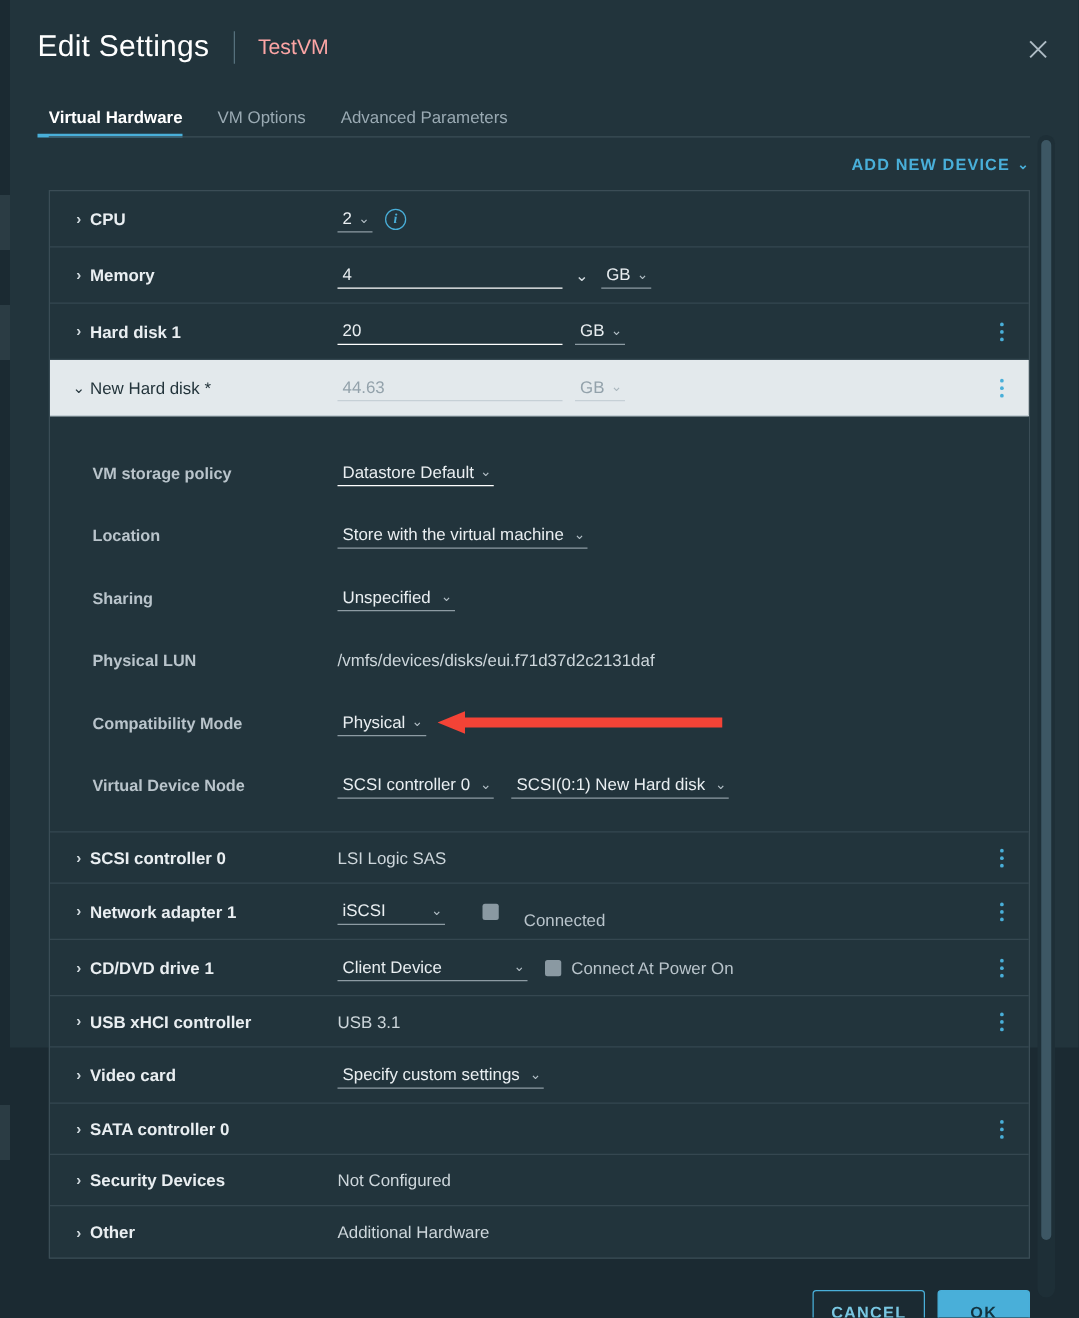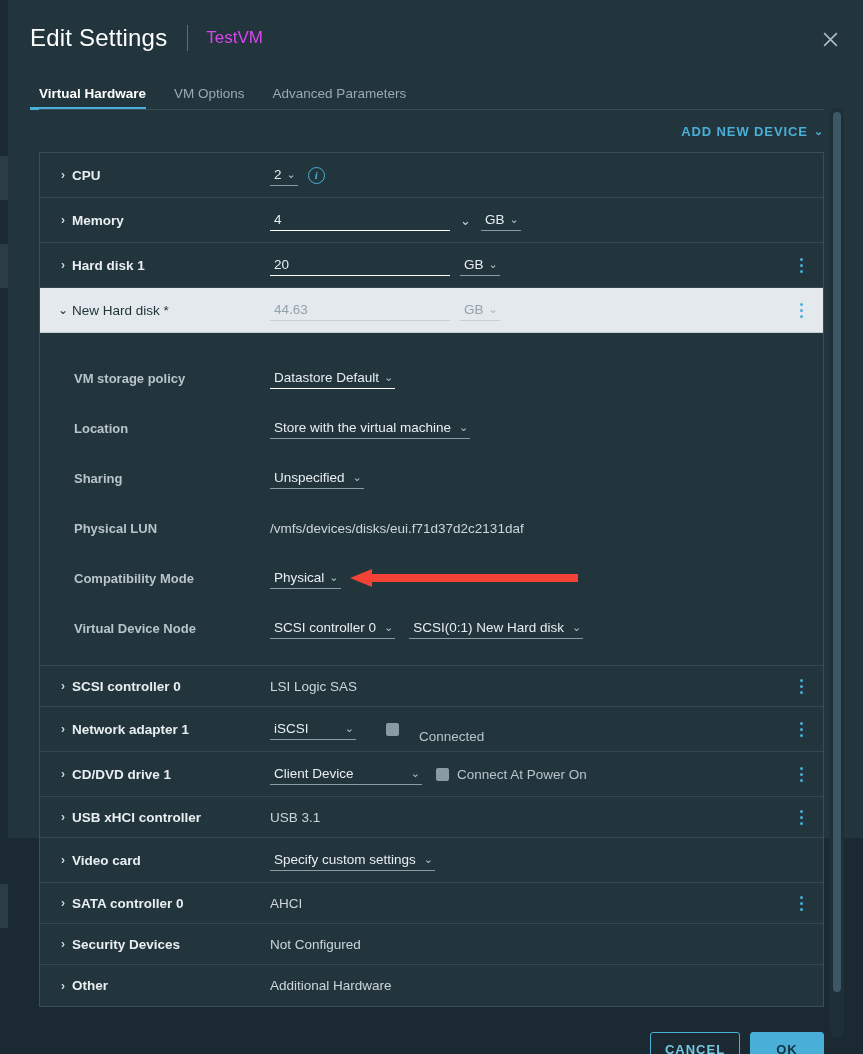--- a/index.html
+++ b/index.html
@@ -21,21 +21,21 @@
   .modal-head {
     position: relative; height: 76px; flex: 0 0 76px;
     display: flex; align-items: center; padding: 0 22px;
   }
   .title {
     font-size: 24px; color: #ffffff; font-weight: 400; letter-spacing: .2px;
   }
   .title-sep {
     width: 1px; height: 26px; background: #56707c; margin: 0 18px 0 20px;
   }
-  .subtitle { font-size: 17px; color: #d946ef; font-weight: 400; }
+  .subtitle { font-size: 17px; color: #fca5a5; font-weight: 400; }
   .close-btn {
     position: absolute; right: 20px; top: 26px;
     width: 26px; height: 26px; color: #adbbc4; cursor: pointer;
     display: flex; align-items: center; justify-content: center;
   }
   .close-btn svg { width: 17px; height: 17px; }
 
   
   .tabs-wrap { position: relative; flex: 0 0 34px; padding: 0 22px; }
   .tabs { display: flex; align-items: flex-end; height: 34px; gap: 0; }
@@ -455,23 +455,20 @@
               <span class="chev">⌄</span>
             </span>
           </div>
         </div>
 
         <div class="devrow">
           <div class="dev-label">
             <span class="caret">›</span>
             <span>SATA controller 0</span>
           </div>
-          <div class="dev-value">
-            <span class="plaintext">AHCI</span>
-          </div>
           <div class="kebab">
               <i></i>
               <i></i>
               <i></i>
             </div>
         </div>
 
         <div class="devrow">
           <div class="dev-label">
             <span class="caret">›</span>

